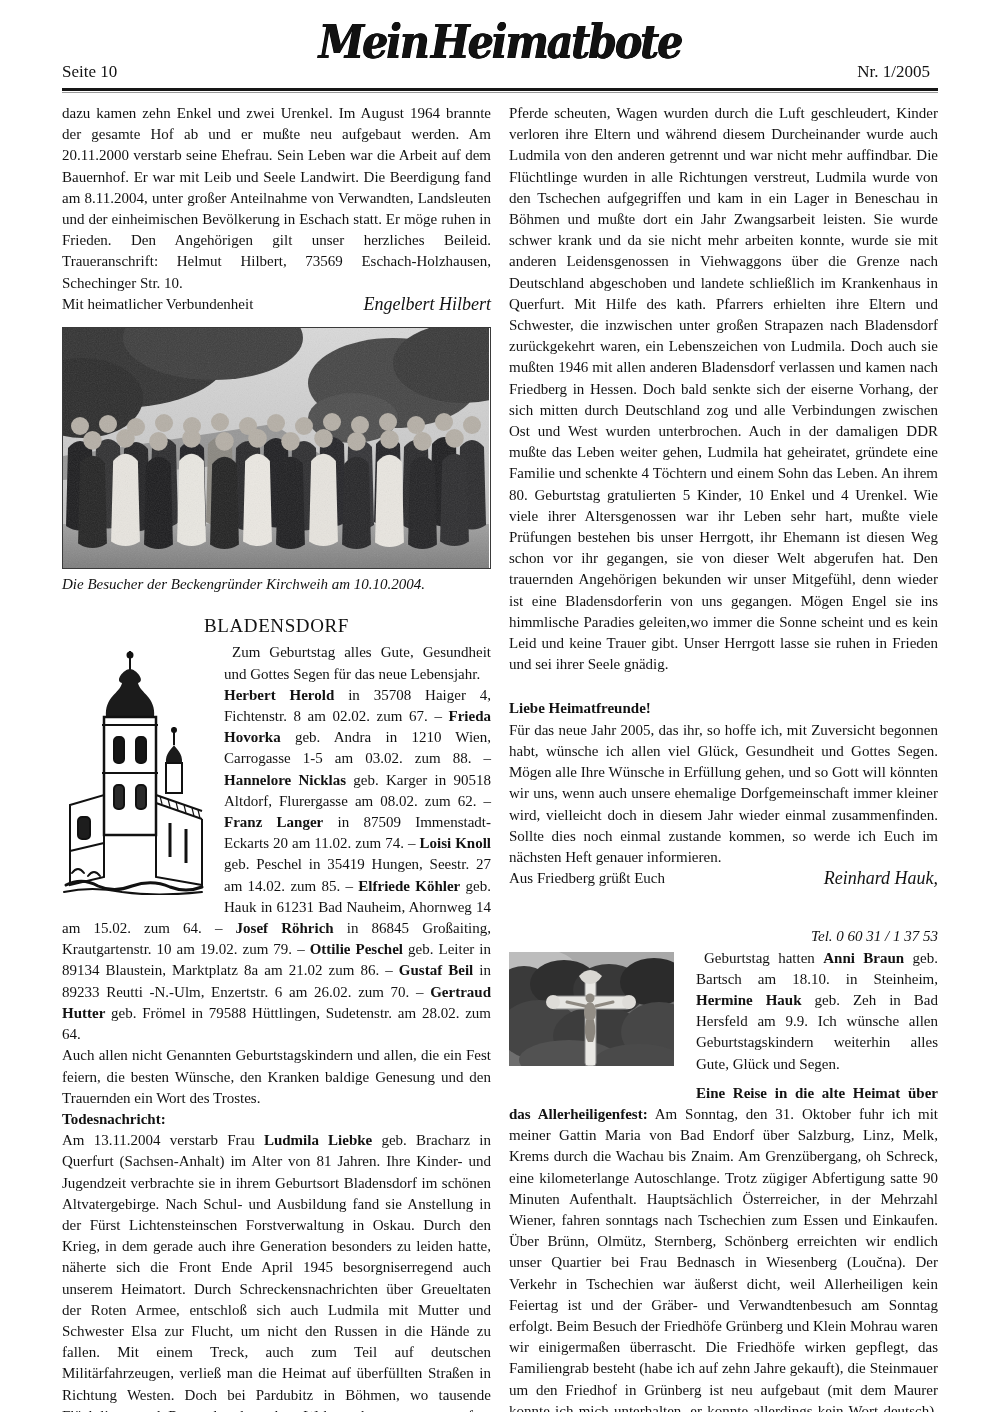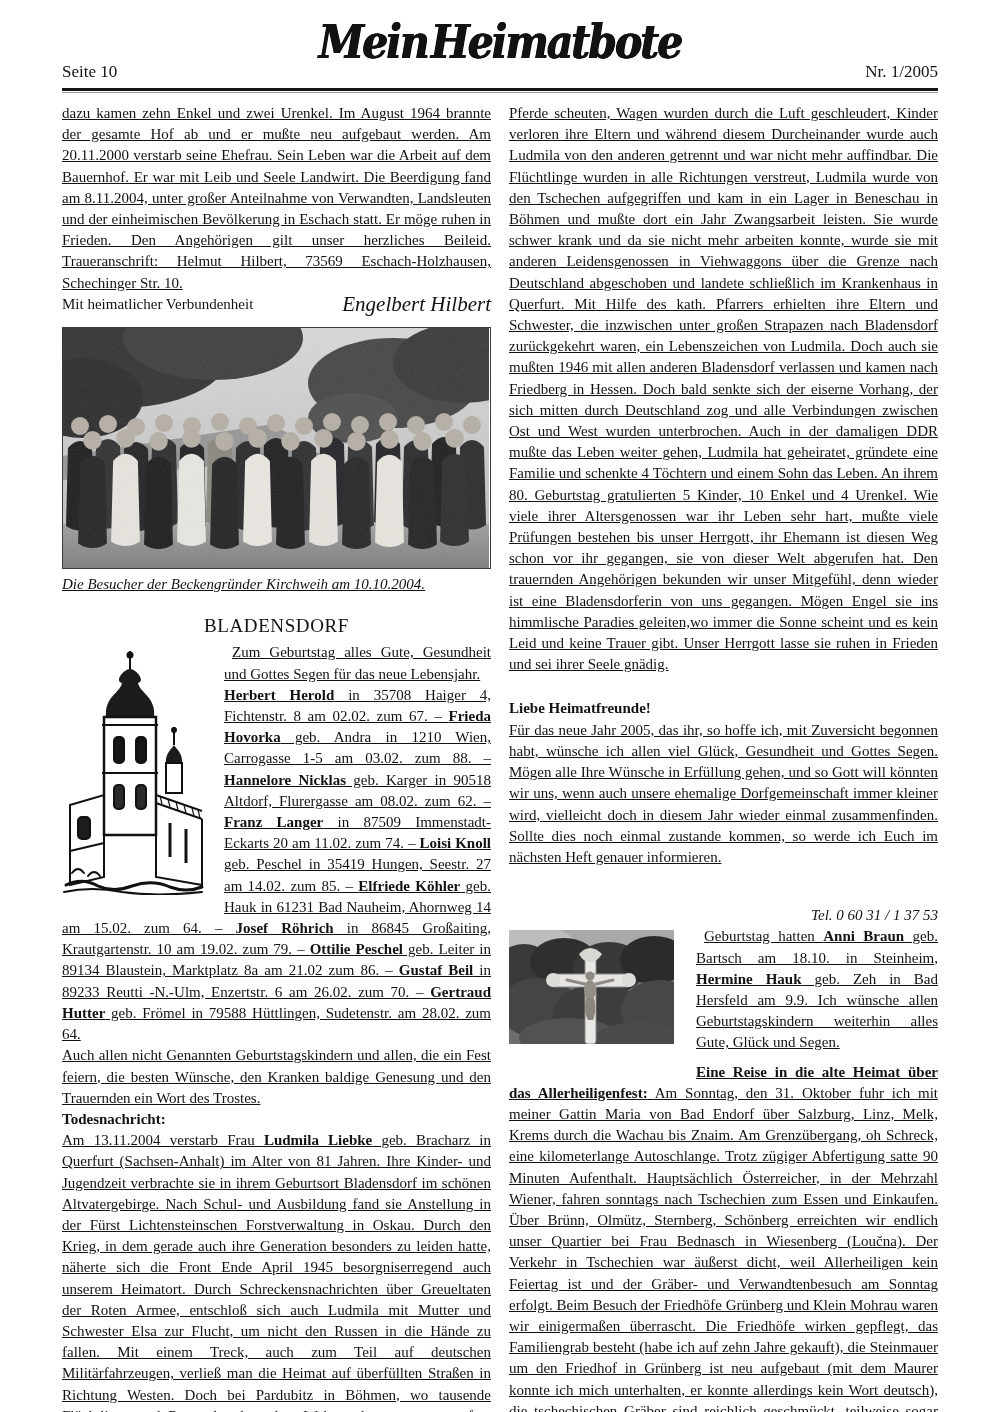--- a/index.html
+++ b/index.html
@@ -4,36 +4,36 @@
 <style>
   html,body{margin:0;padding:0;background:#ffffff;}
   body{width:1000px;height:1412px;overflow:hidden;
        font-family:"Liberation Serif", serif;color:#121212;
        -webkit-font-smoothing:antialiased;}
   .page{position:relative;width:876px;height:1412px;margin:0 auto;padding:0;}
 
   
   .header{position:relative;height:88px;}
   .page-num{position:absolute;left:0;bottom:6px;font-size:17px;}
-  .issue-num{position:absolute;right:0;bottom:6px;font-size:17px;}
+  .issue-num{position:absolute;right:8px;bottom:6px;font-size:17px;}
   .masthead{position:absolute;left:50%;top:18px;transform:translateX(-50%) scaleY(1.12);
             font-family:"DejaVu Serif", serif;font-weight:bold;font-style:italic;
             font-size:41px;letter-spacing:-2px;word-spacing:-9px;white-space:nowrap;
             text-shadow:0.6px 0 0 #000, -0.4px 0 0 #000;}
   .rule{border-top:3px solid #161616;border-bottom:1px solid #9a9a9a;height:1px;}
 
   
   .columns{display:flex;gap:18px;margin-top:10px;}
   .col{width:429px;font-size:15px;line-height:21.2px;text-align:justify;
        hyphens:auto;-webkit-hyphens:auto;}
-  .para{margin:0;text-decoration:underline;}
+  .para{margin:0;}
   .b{font-weight:bold;}
   .i{font-style:italic;}
   .signoff{display:flex;justify-content:space-between;gap:20px;}
-  .signoff .i{font-size:21px;}
+  .signoff .i{font-size:18px;}
   .right-line{text-align:right;font-style:italic;margin-top:37px;}
 
   .sec-head{font-weight:normal;text-align:center;font-size:19px;letter-spacing:0.6px;}
   .sub-head{font-weight:bold;text-align:left;}
 
   
   .photo-frame{margin:12px 0 5px 0;border:1.5px solid #3a3a3a;line-height:0;}
   .caption{font-style:italic;margin:0 0 0 0;text-align:left;}
   .bladensdorf-head{margin:20px 0 6px 0;}
   .church-float{float:left;width:142px;height:250px;margin:3px 20px 4px 0;}
@@ -206,20 +206,24 @@
       </div>
     </div>
 
     <div class="col">
 
       <p class="para">Pferde scheuten, Wagen wurden durch die Luft geschleudert, Kinder verloren ihre Eltern und während diesem Durcheinander wurde auch Ludmila von den anderen getrennt und war nicht mehr auffindbar. Die Flüchtlinge wurden in alle Richtungen verstreut, Ludmila wurde von den Tschechen aufgegriffen und kam in ein Lager in Beneschau in Böhmen und mußte dort ein Jahr Zwangsarbeit leisten. Sie wurde schwer krank und da sie nicht mehr arbeiten konnte, wurde sie mit anderen Leidensgenossen in Viehwaggons über die Grenze nach Deutschland abgeschoben und landete schließlich im Krankenhaus in Querfurt. Mit Hilfe des kath. Pfarrers erhielten ihre Eltern und Schwester, die inzwischen unter großen Strapazen nach Bladensdorf zurückgekehrt waren, ein Lebenszeichen von Ludmila. Doch auch sie mußten 1946 mit allen anderen Bladensdorf verlassen und kamen nach Friedberg in Hessen. Doch bald senkte sich der eiserne Vorhang, der sich mitten durch Deutschland zog und alle Verbindungen zwischen Ost und West wurden unterbrochen. Auch in der damaligen DDR mußte das Leben weiter gehen, Ludmila hat geheiratet, gründete eine Familie und schenkte 4 Töchtern und einem Sohn das Leben. An ihrem 80. Geburtstag gratulierten 5 Kinder, 10 Enkel und 4 Urenkel. Wie viele ihrer Altersgenossen war ihr Leben sehr hart, mußte viele Prüfungen bestehen bis unser Herrgott, ihr Ehemann ist diesen Weg schon vor ihr gegangen, sie von dieser Welt abgerufen hat. Den trauernden Angehörigen bekunden wir unser Mitgefühl, denn wieder ist eine Bladensdorferin von uns gegangen. Mögen Engel sie ins himmlische Paradies geleiten,wo immer die Sonne scheint und es kein Leid und keine Trauer gibt. Unser Herrgott lasse sie ruhen in Frieden und sei ihrer Seele gnädig.</p>
 
       <div>
         <div class="sub-head mt6">Liebe Heimatfreunde!</div>
         <p class="para">Für das neue Jahr 2005, das ihr, so hoffe ich, mit Zuversicht begonnen habt, wünsche ich allen viel Glück, Gesundheit und Gottes Segen. Mögen alle Ihre Wünsche in Erfüllung gehen, und so Gott will könnten wir uns, wenn auch unsere ehemalige Dorfgemeinschaft immer kleiner wird, vielleicht doch in diesem Jahr wieder einmal zusammenfinden. Sollte dies noch einmal zustande kommen, so werde ich Euch im nächsten Heft genauer informieren.</p>
+        <div class="signoff">
+          <span>Aus Friedberg grüßt Euch</span>
+          <span class="i">Reinhard Hauk,</span>
+        </div>
         <div class="right-line">Tel. 0 60 31 / 1 37 53</div>
       </div>
 
       <div>
 
         <div class="cross-float">
           <svg width="165" height="114" viewBox="0 0 165 114">
             <rect width="165" height="114" fill="#6e6e6e"></rect>
             <rect width="165" height="26" fill="#a9a9a9"></rect>
             <ellipse cx="20" cy="12" rx="45" ry="16" fill="#bdbdbd"></ellipse>

